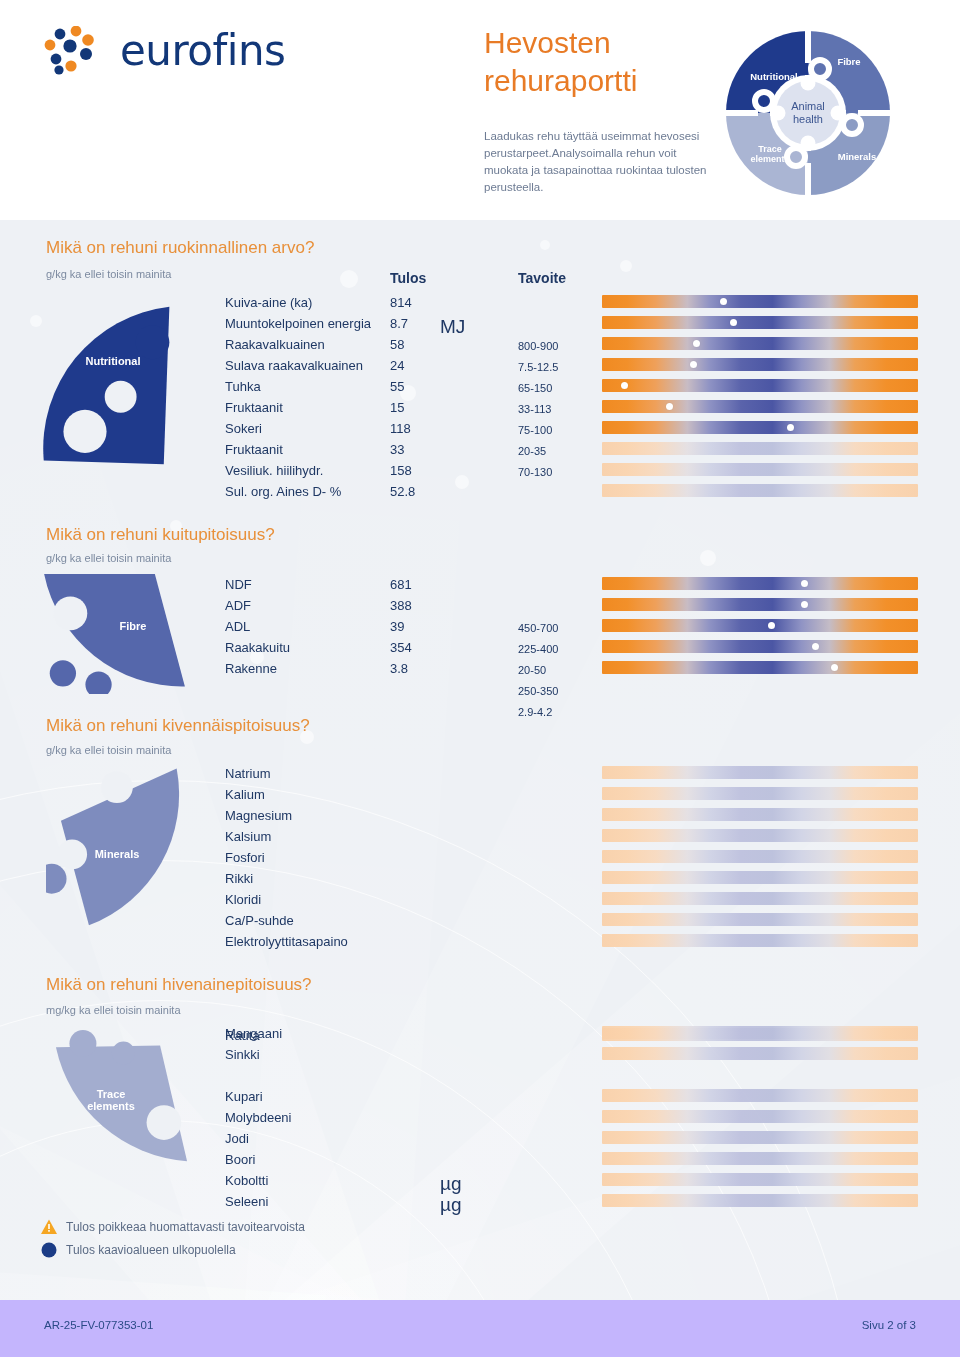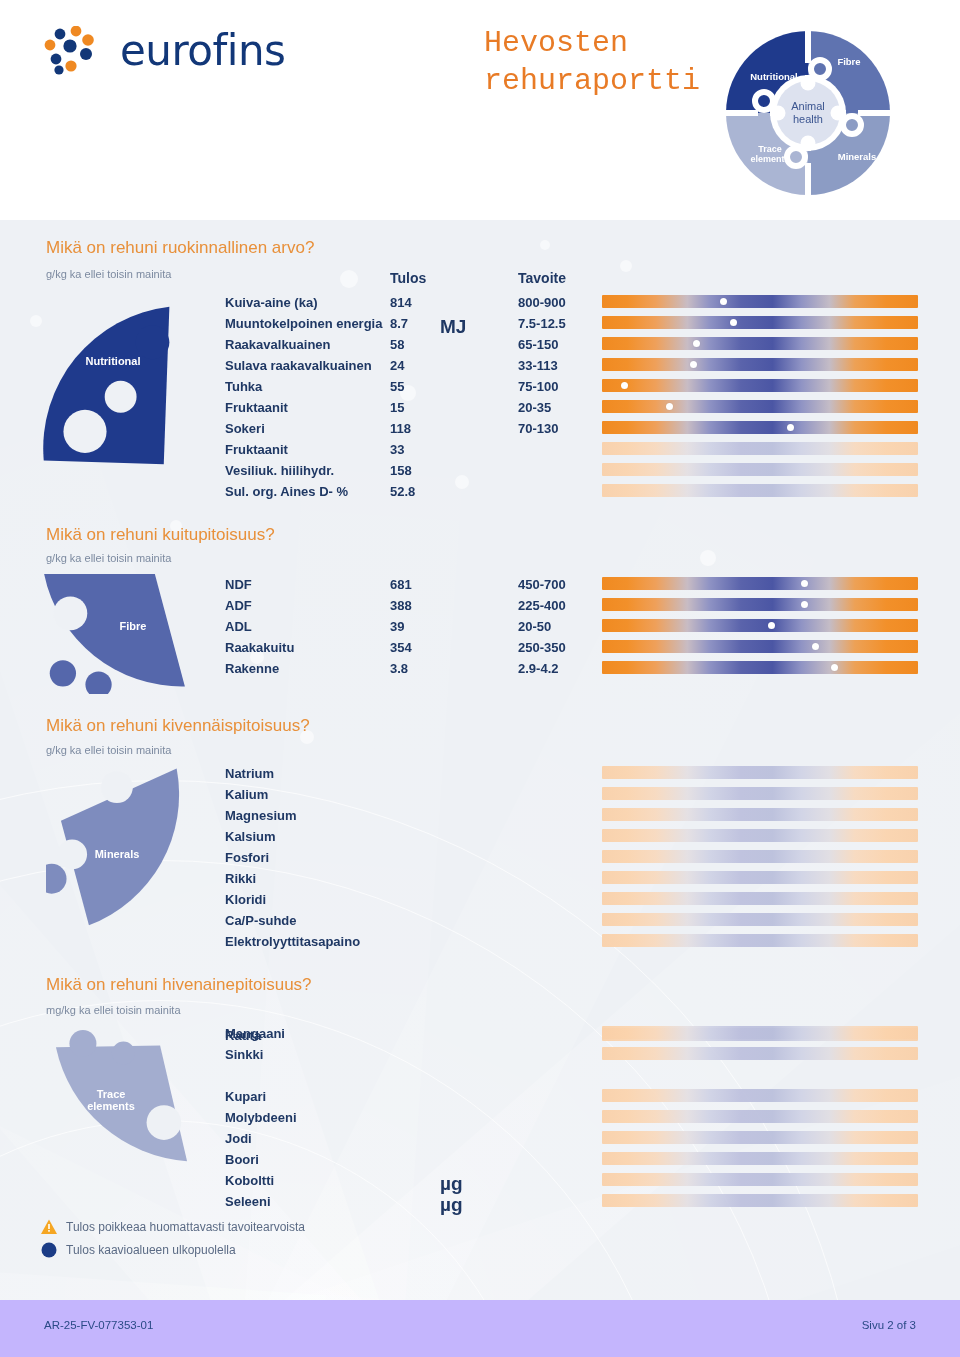--- a/index.html
+++ b/index.html
@@ -29,21 +29,21 @@
   
   .header{position:absolute;left:0;top:0;width:960px;height:220px;background:#ffffff;}
   .logo{position:absolute;left:40px;top:26px;width:240px;height:56px;}
   .logo-text{
     position:absolute;left:80px;top:0px;
     font-size:42px;color:#123778;letter-spacing:-.5px;
     font-family:"DejaVu Sans", sans-serif;font-weight:400;
   }
   .doc-title{
     position:absolute;left:484px;top:24px;width:230px;
-    font-size:30px;line-height:38px;color:#e87b26;font-weight:400;font-family:Liberation Mono, monospace;
+    font-size:30px;line-height:38px;color:#e87b26;font-weight:400;
   }
   .doc-desc{
     position:absolute;left:484px;top:128px;width:232px;
     font-size:11.5px;line-height:17px;color:#6d7b93;
   }
   .puzzle-wheel{position:absolute;left:718px;top:23px;width:180px;height:180px;}
 
   
   .section{position:absolute;left:0;width:960px;}
   .sec-title{
@@ -54,25 +54,25 @@
     position:absolute;left:46px;font-size:11px;color:#7c8aa0;white-space:nowrap;
   }
   .col-head{
     position:absolute;font-size:14px;font-weight:bold;color:#1f3864;
   }
   .piece{position:absolute;}
   .piece-label{
     position:absolute;color:#ffffff;font-size:11px;font-weight:bold;
     text-align:center;line-height:12px;pointer-events:none;
   }
-  .row{position:absolute;left:0;width:960px;height:21px;font-weight:bold;}
+  .row{position:absolute;left:0;width:960px;height:21px;}
   .r-name{position:absolute;left:225px;font-size:13px;color:#1f3864;white-space:nowrap;}
   .r-val{position:absolute;left:390px;font-size:13px;color:#1f3864;white-space:nowrap;}
   .r-unit{position:absolute;left:440px;font-size:19px;color:#1f3864;white-space:nowrap;}
-  .r-target{position:absolute;left:518px;font-size:13px;color:#1f3864;white-space:nowrap;}
+  .r-target{position:absolute;left:518px;font-size:11px;color:#1f3864;white-space:nowrap;margin-top:45px;}
 
   .bar{
     position:absolute;left:602px;width:316px;height:13px;border-radius:1px;
     background:linear-gradient(90deg,
       #f08a21 0%, #f2902a 8%, #efa05a 17%,
       #c8bcc4 27%, #8f93c4 34%, #5a63ab 44%,
       #4b56a4 54%, #8f93c4 63%, #c4bcc6 72%,
       #eda156 80%, #f2902a 90%, #f08a21 100%);
   }
   .bar.faded{
@@ -147,20 +147,21 @@
         <circle cx="48" cy="14" r="5.8" fill="#ef8922"></circle>
         <circle cx="46" cy="28" r="6.0" fill="#123778"></circle>
         <circle cx="16" cy="33" r="5.4" fill="#123778"></circle>
         <circle cx="31" cy="40" r="5.6" fill="#ef8922"></circle>
         <circle cx="19" cy="44" r="4.6" fill="#123778"></circle>
       </svg>
       <div class="logo-text">eurofins</div>
     </div>
 
     <div class="doc-title">Hevosten rehuraportti</div>
+    <div class="doc-desc">Laadukas rehu täyttää useimmat hevosesi perustarpeet.Analysoimalla rehun voit muokata ja tasapainottaa ruokintaa tulosten perusteella.</div>
 
     <div class="puzzle-wheel">
       <svg width="180" height="180" viewBox="0 0 180 180">
         <g>
           <path d="M90 90 L90 8 A82 82 0 0 0 8 90 Z" fill="#1f3a8c"></path>
           <path d="M90 90 L90 8 A82 82 0 0 1 172 90 Z" fill="#5f73b0"></path>
           <path d="M90 90 L172 90 A82 82 0 0 1 90 172 Z" fill="#8c9cc4"></path>
           <path d="M90 90 L90 172 A82 82 0 0 1 8 90 Z" fill="#aab5d3"></path>
         </g>
 

